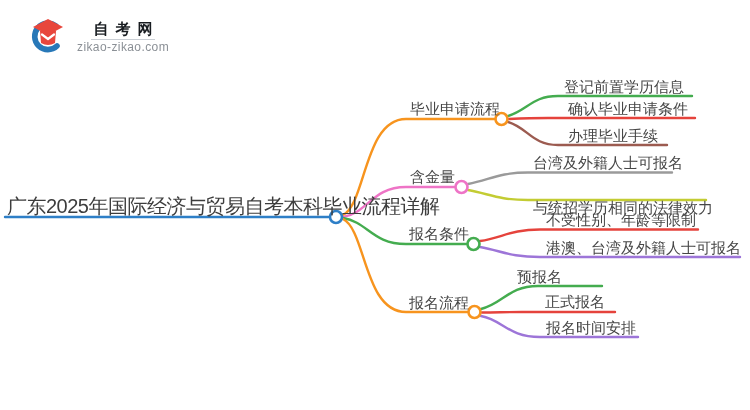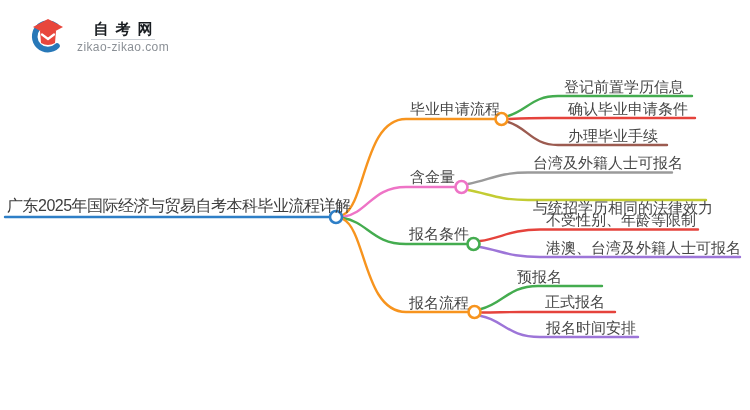--- a/index.html
+++ b/index.html
@@ -12,21 +12,21 @@
   .logo{position:absolute;left:28px;top:18px;display:flex;align-items:center;gap:11px;cursor:pointer;}
   .logo-text{display:flex;flex-direction:column;align-items:center;}
   .logo-name{font-size:15px;font-weight:bold;color:#181c20;letter-spacing:7px;text-indent:7px;line-height:17px;}
   .logo-divider{width:64px;height:1px;background:#c9ced4;margin:2px 0 2px 0;}
   .logo-url{font-size:12px;color:#8b9096;letter-spacing:0.4px;line-height:11px;}
   
   svg.map{position:absolute;left:0;top:0;}
   .node-label{
     position:absolute;color:#464646;font-size:15px;line-height:16px;white-space:nowrap;
   }
-  .root-label{font-size:16px;color:#3d3d3d;letter-spacing:-0.5px;}
+  .root-label{font-size:20px;color:#3d3d3d;letter-spacing:-0.5px;}
 </style>
 </head>
 <body>
 
 <div class="stage">
 
   <div class="logo">
     <svg width="38" height="36" viewBox="0 0 38 36">
 
       <path d="M 28,8 A 13.2,13.2 0 1 0 29,28" fill="none" stroke="#2878b8" stroke-width="5.6" stroke-linecap="round"></path>

